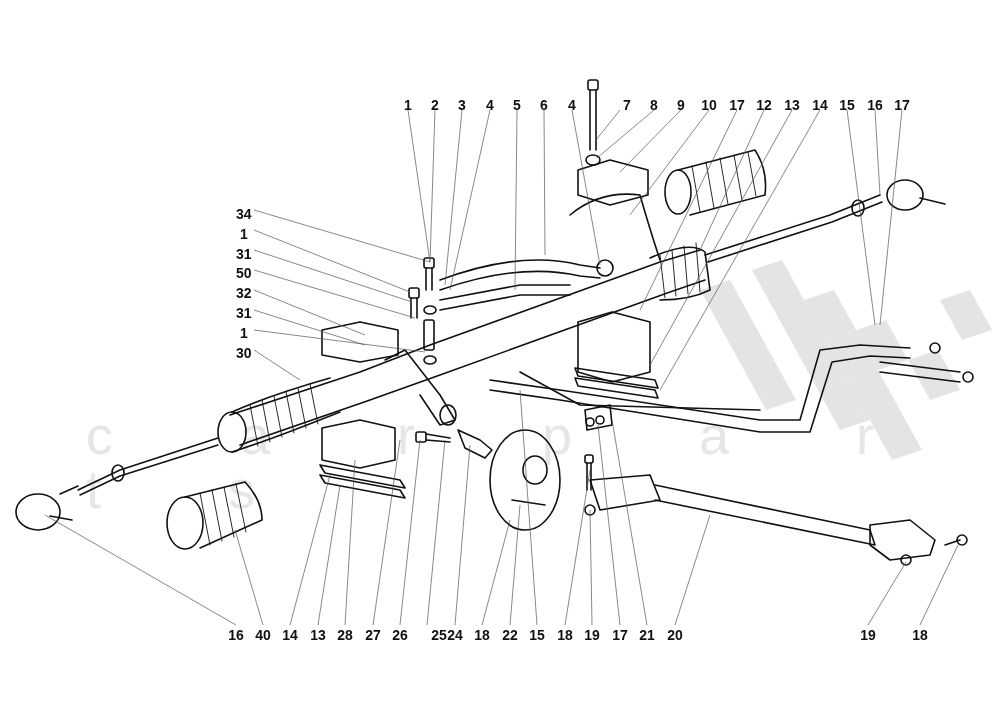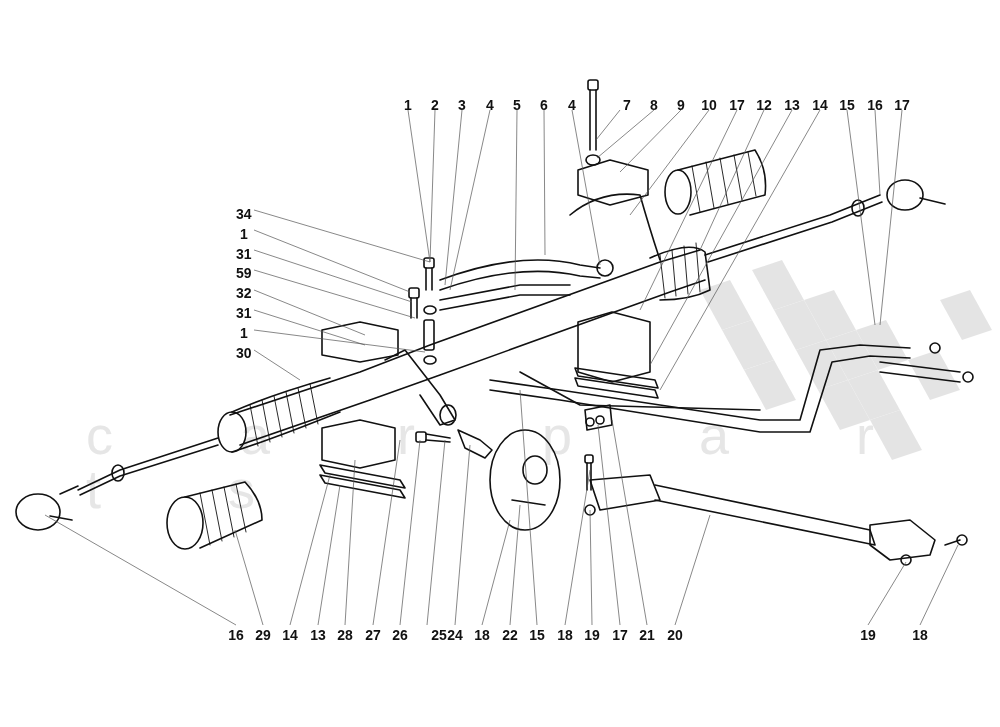--- a/index.html
+++ b/index.html
@@ -221,30 +221,30 @@
     <span class="callout" style="left:820px;top:98px">14</span>
     <span class="callout" style="left:847px;top:98px">15</span>
     <span class="callout" style="left:875px;top:98px">16</span>
     <span class="callout" style="left:902px;top:98px">17</span>
   </div>
 
   <div>
     <span class="callout left" style="left:236px;top:207px">34</span>
     <span class="callout left" style="left:240px;top:227px">1</span>
     <span class="callout left" style="left:236px;top:247px">31</span>
-    <span class="callout left" style="left:236px;top:266px">59</span>
+    <span class="callout left" style="left:236px;top:266px">50</span>
     <span class="callout left" style="left:236px;top:286px">32</span>
     <span class="callout left" style="left:236px;top:306px">31</span>
     <span class="callout left" style="left:240px;top:326px">1</span>
     <span class="callout left" style="left:236px;top:346px">30</span>
   </div>
 
   <div>
     <span class="callout" style="left:236px;top:628px">16</span>
-    <span class="callout" style="left:263px;top:628px">29</span>
+    <span class="callout" style="left:263px;top:628px">40</span>
     <span class="callout" style="left:290px;top:628px">14</span>
     <span class="callout" style="left:318px;top:628px">13</span>
     <span class="callout" style="left:345px;top:628px">28</span>
     <span class="callout" style="left:373px;top:628px">27</span>
     <span class="callout" style="left:400px;top:628px">26</span>
     <span class="callout" style="left:439px;top:628px">25</span>
     <span class="callout" style="left:455px;top:628px">24</span>
     <span class="callout" style="left:482px;top:628px">18</span>
     <span class="callout" style="left:510px;top:628px">22</span>
     <span class="callout" style="left:537px;top:628px">15</span>

